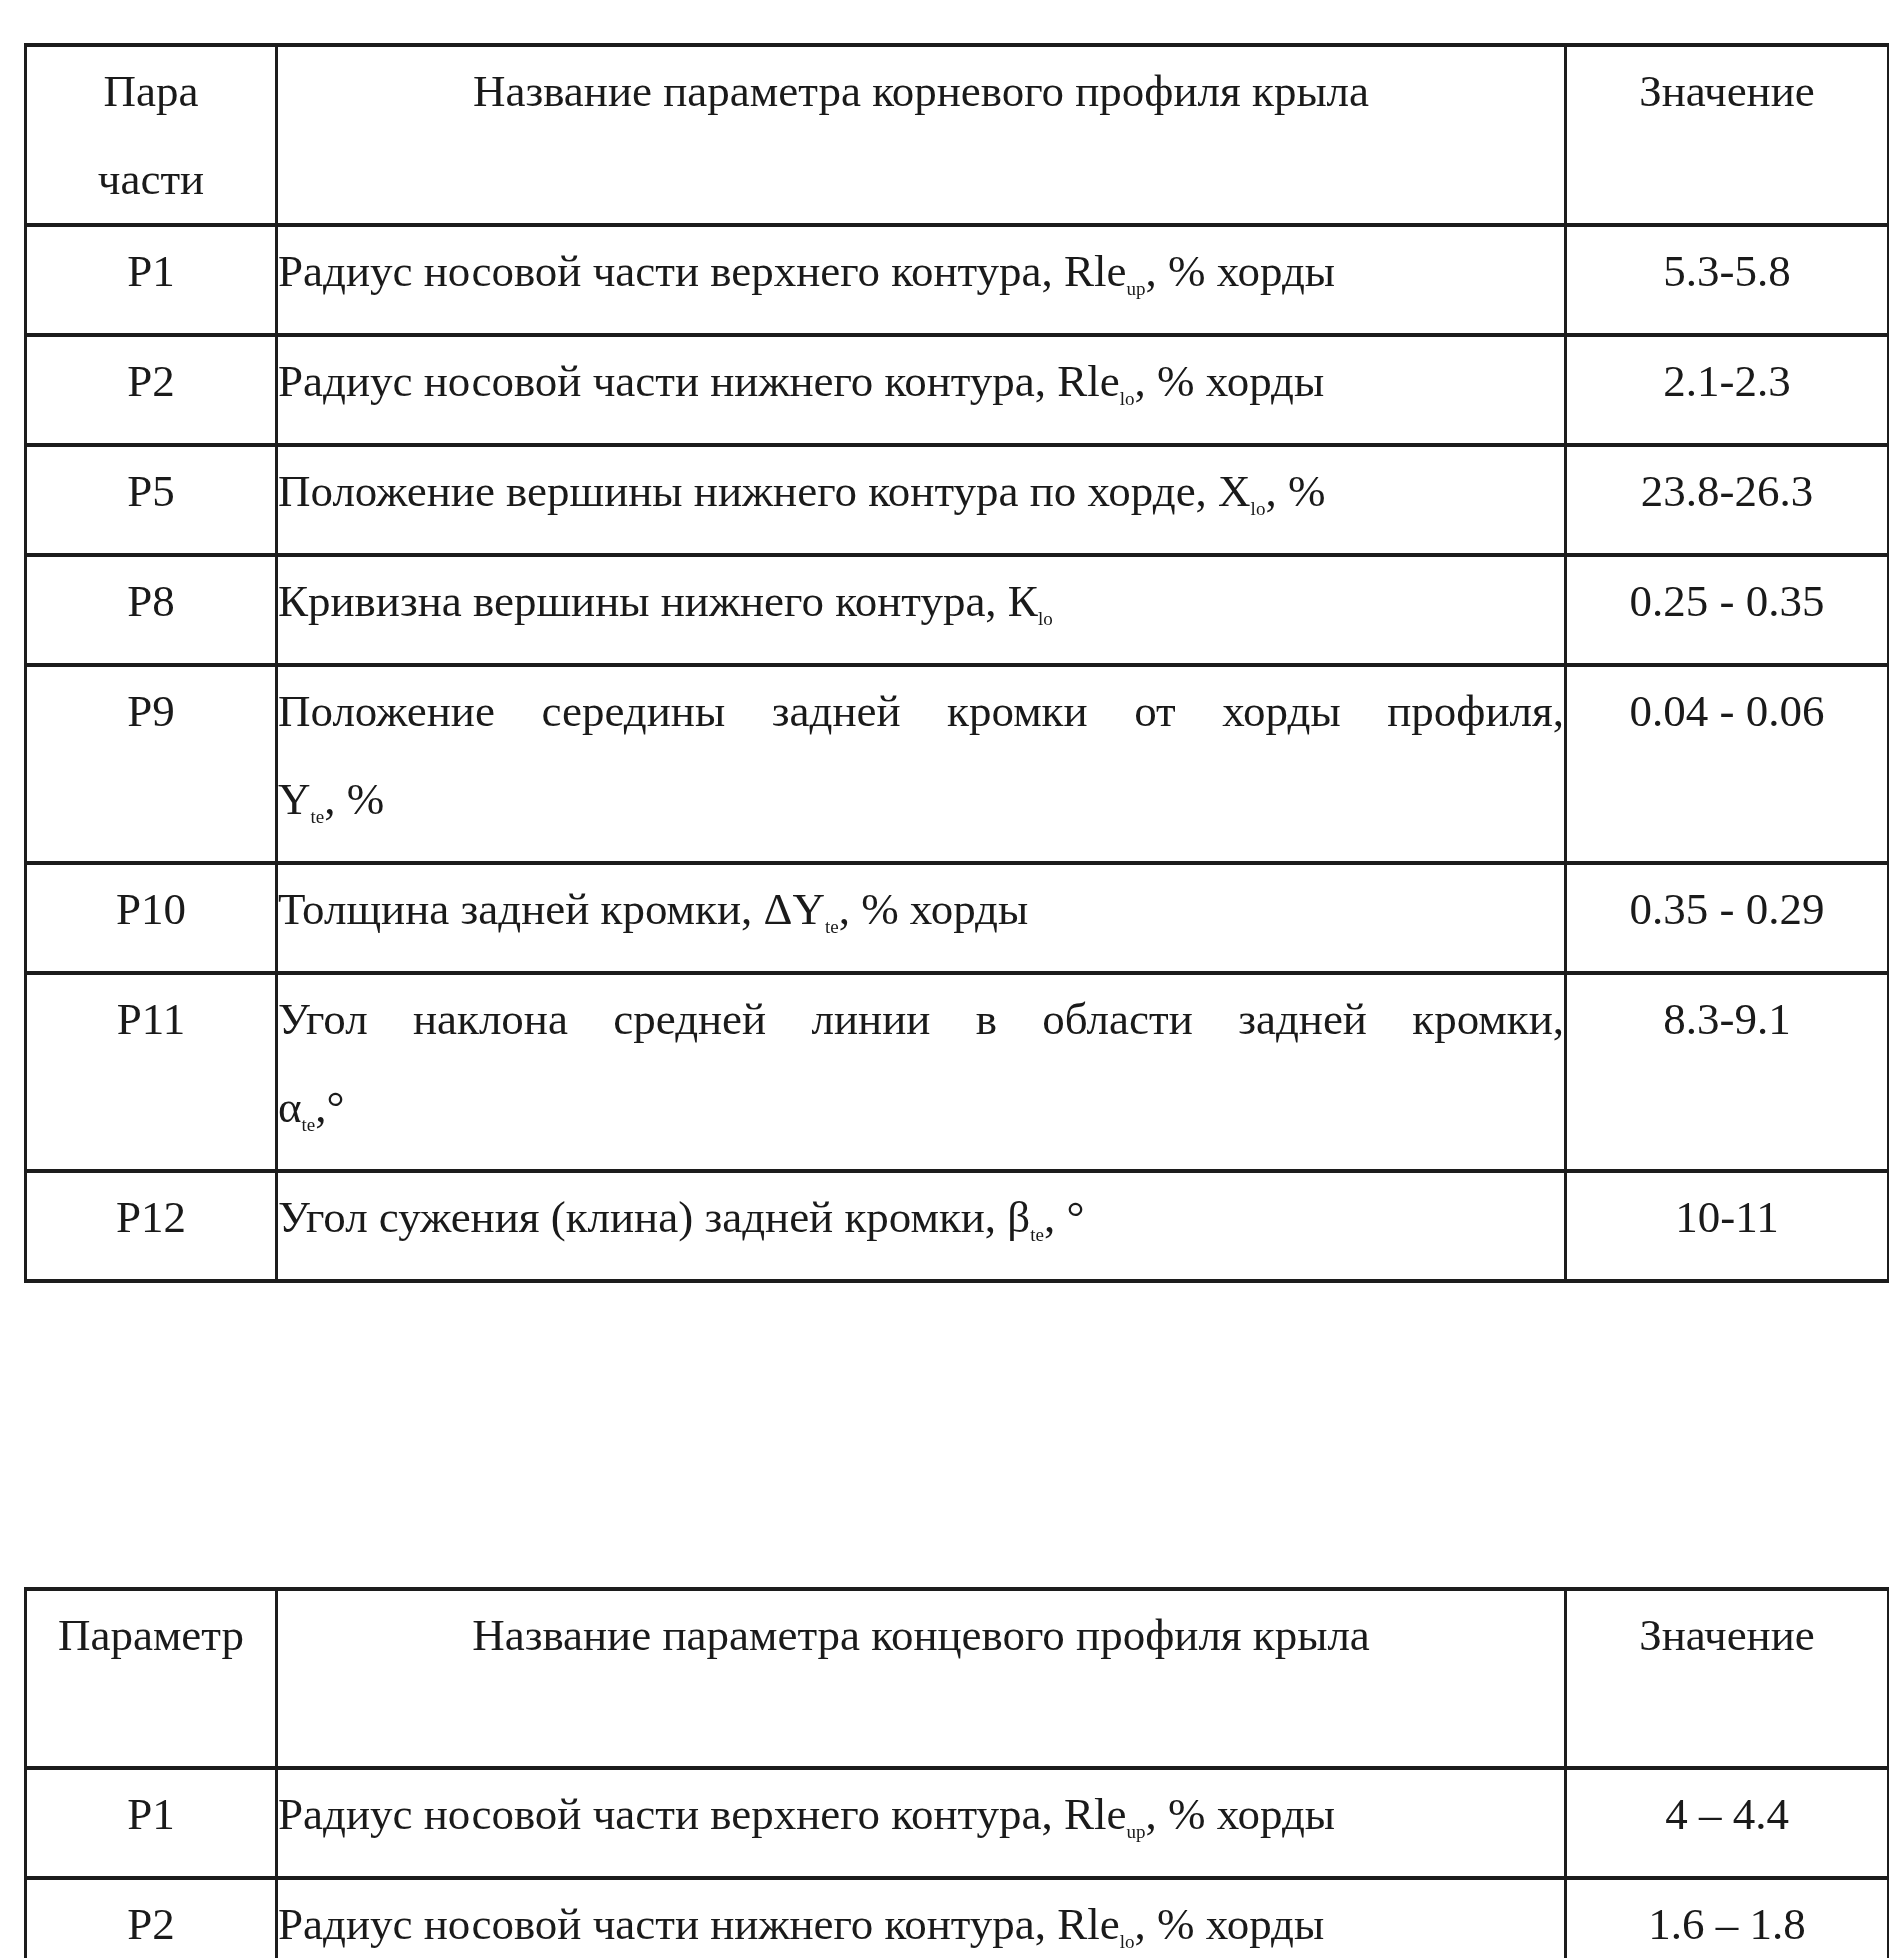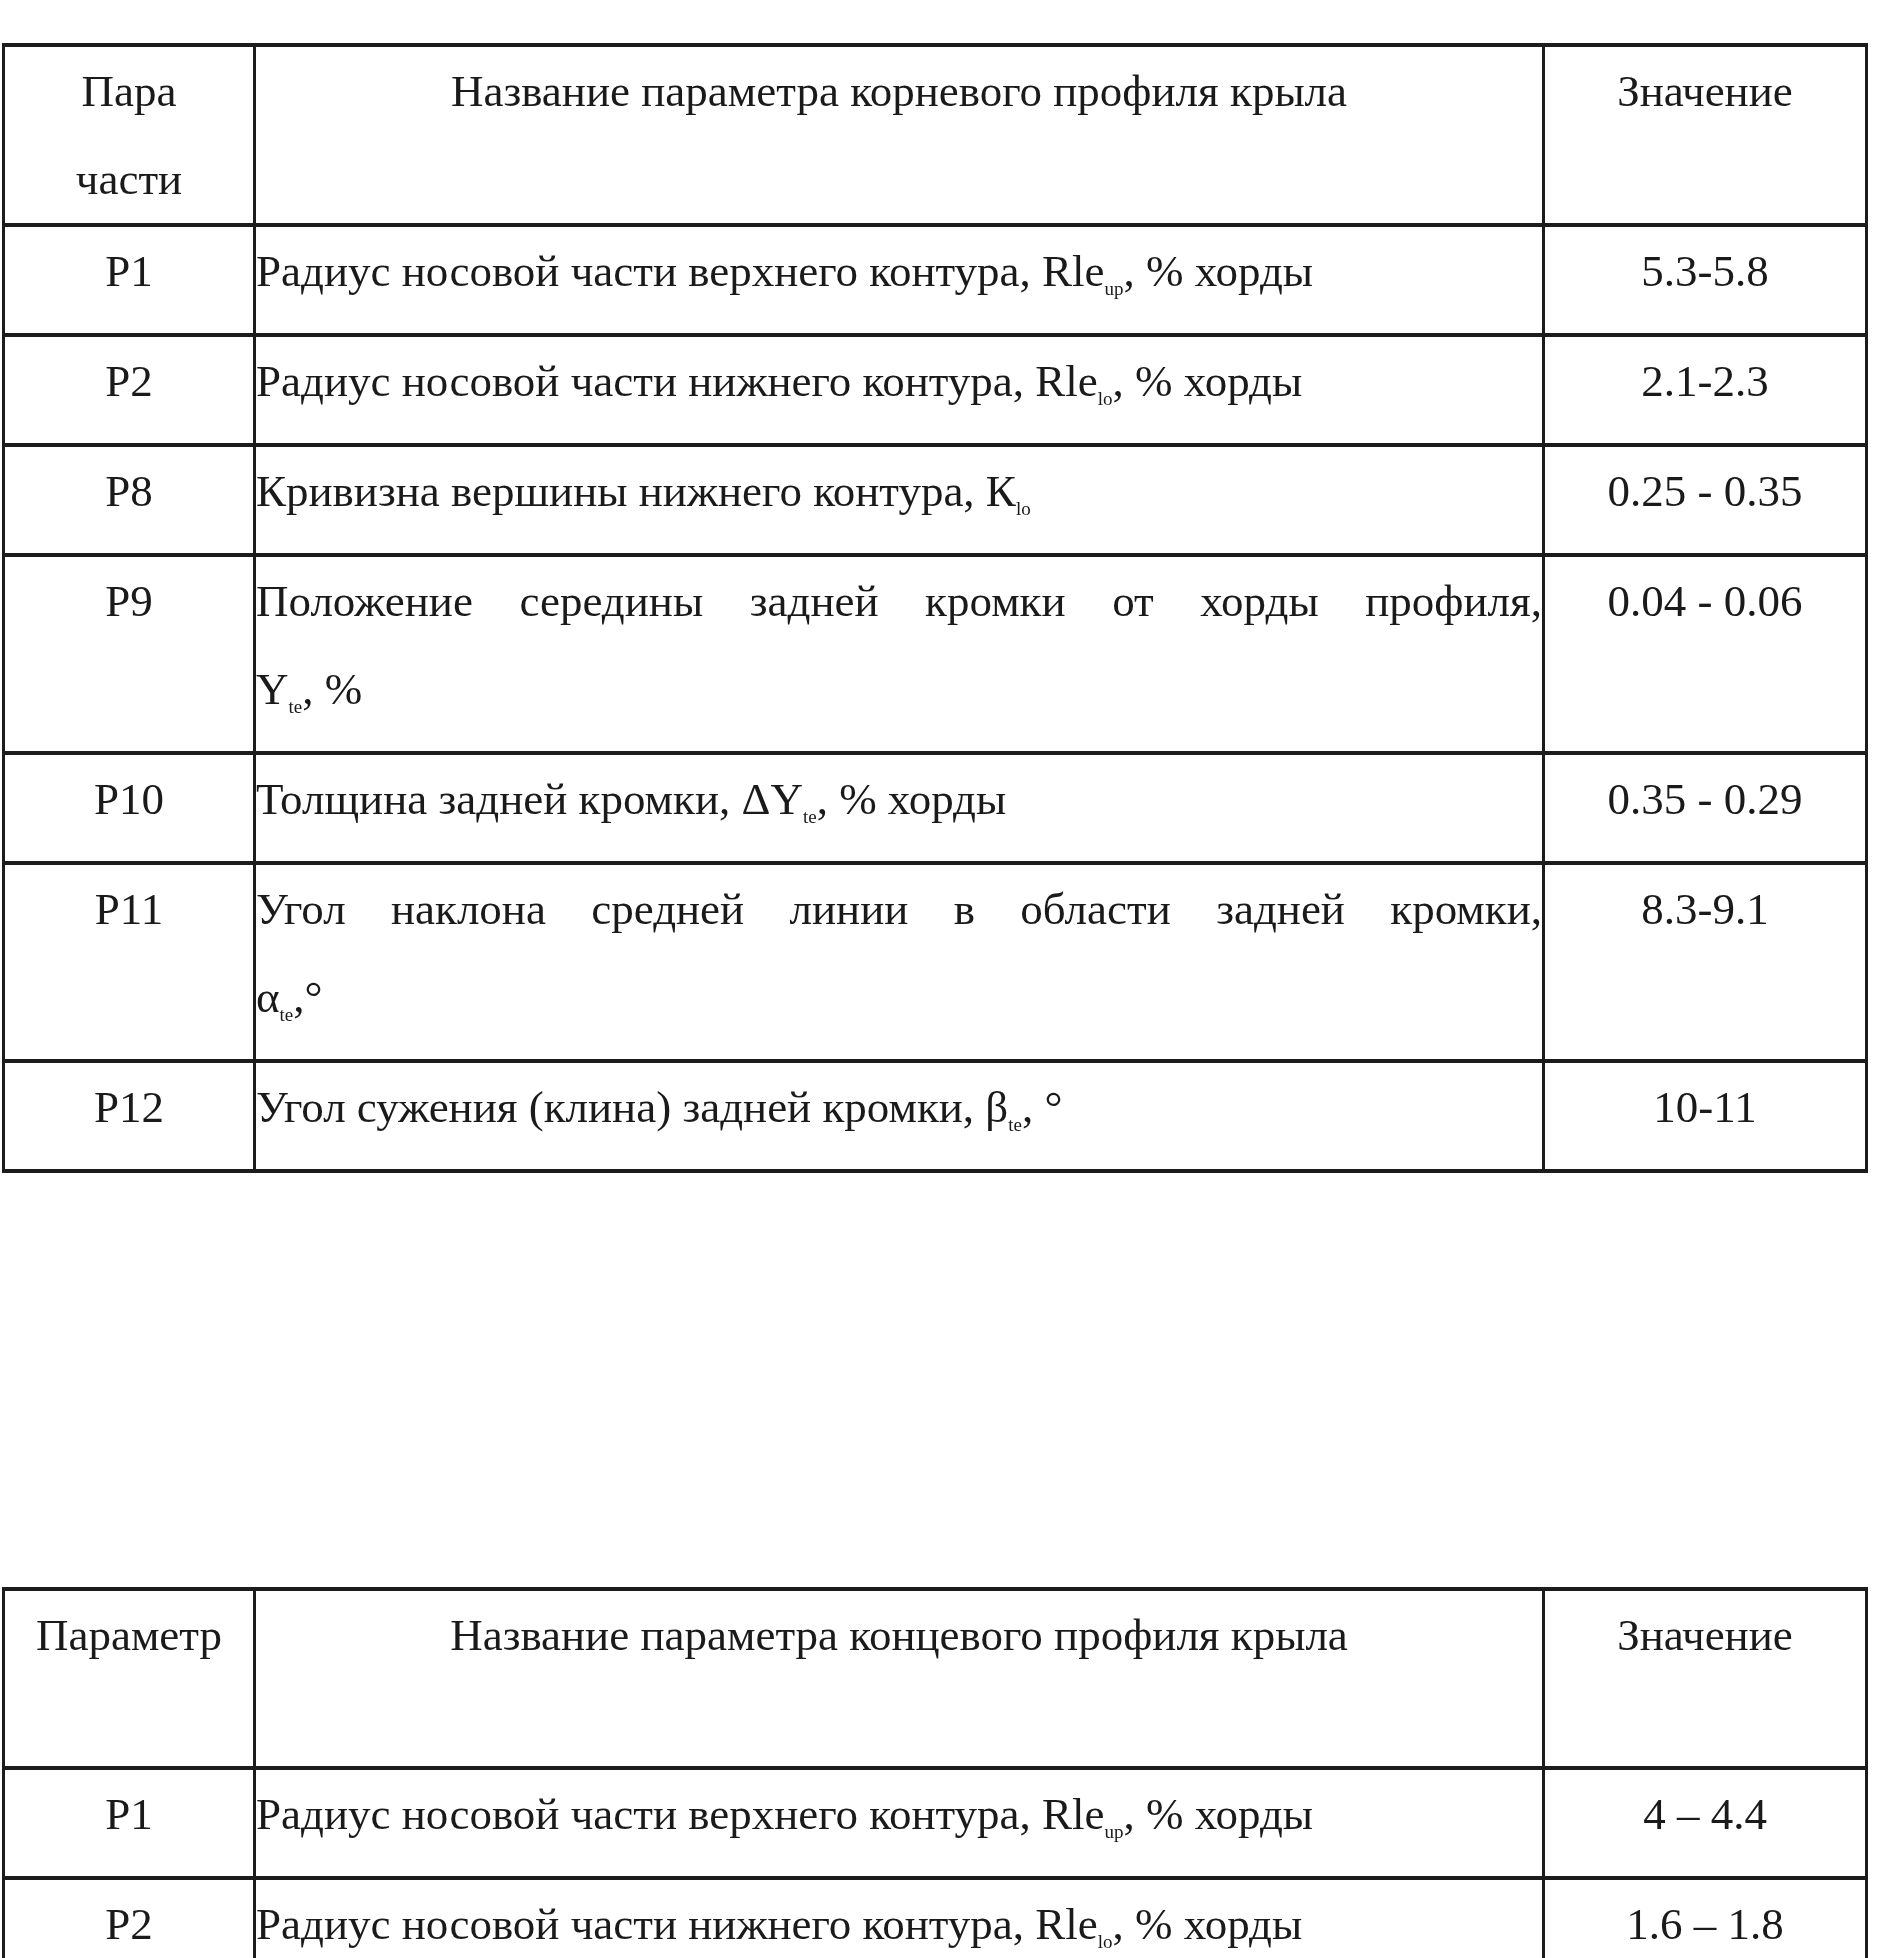--- a/index.html
+++ b/index.html
@@ -5,21 +5,21 @@
   html,body{margin:0;padding:0;background:#f4f4f4;}
   .page{
     position:relative;
     width:1889px;height:1958px;
     background:#ffffff;
     font-family:"Liberation Serif","DejaVu Serif",serif;
     color:#1a1a1a;
     overflow:hidden;
   }
   table.ptable{
-    position:absolute;left:2px;
+    position:absolute;left:24px;
     width:1863px;
     border-collapse:collapse;
     table-layout:fixed;
     background:#ffffff;
   }
   #t1{top:43px;}
   #t2{top:1587px;}
   .ptable th,.ptable td{
     border-left:3px solid #1c1c1c;
     border-right:3px solid #1c1c1c;
@@ -78,20 +78,27 @@
             <div class="line"><span class="txt">Радиус носовой части верхнего контура, Rle</span><span class="sub">up</span><span class="txt">, % хорды</span></div>
           </td>
           <td class="c-value">5.3-5.8</td>
         </tr>
         <tr>
           <td class="c-param">P2</td>
           <td class="c-name">
             <div class="line"><span class="txt">Радиус носовой части нижнего контура, Rle</span><span class="sub">lo</span><span class="txt">, % хорды</span></div>
           </td>
           <td class="c-value">2.1-2.3</td>
+        </tr>
+        <tr>
+          <td class="c-param">P5</td>
+          <td class="c-name">
+            <div class="line"><span class="txt">Положение вершины нижнего контура по хорде, X</span><span class="sub">lo</span><span class="txt">, %</span></div>
+          </td>
+          <td class="c-value">23.8-26.3</td>
         </tr>
         <tr>
           <td class="c-param">P8</td>
           <td class="c-name">
             <div class="line"><span class="txt">Кривизна вершины нижнего контура, К</span><span class="sub">lo</span></div>
           </td>
           <td class="c-value">0.25 - 0.35</td>
         </tr>
         <tr>
           <td class="c-param">P9</td>

